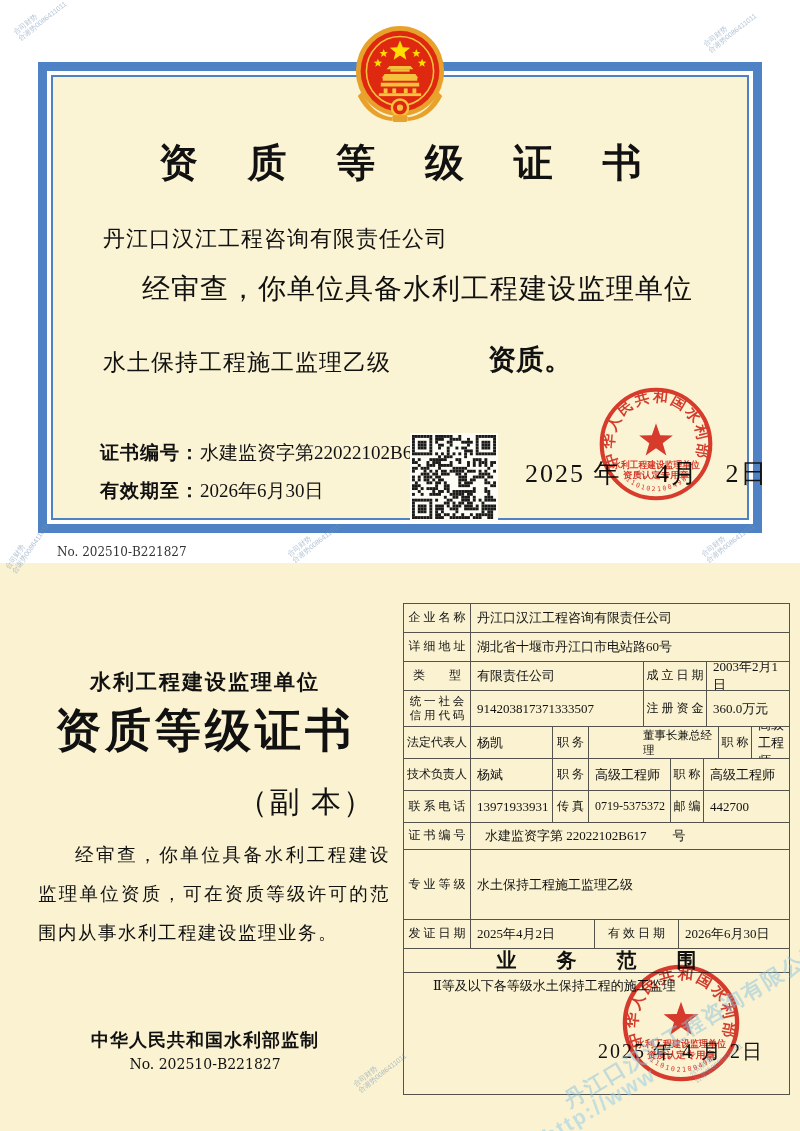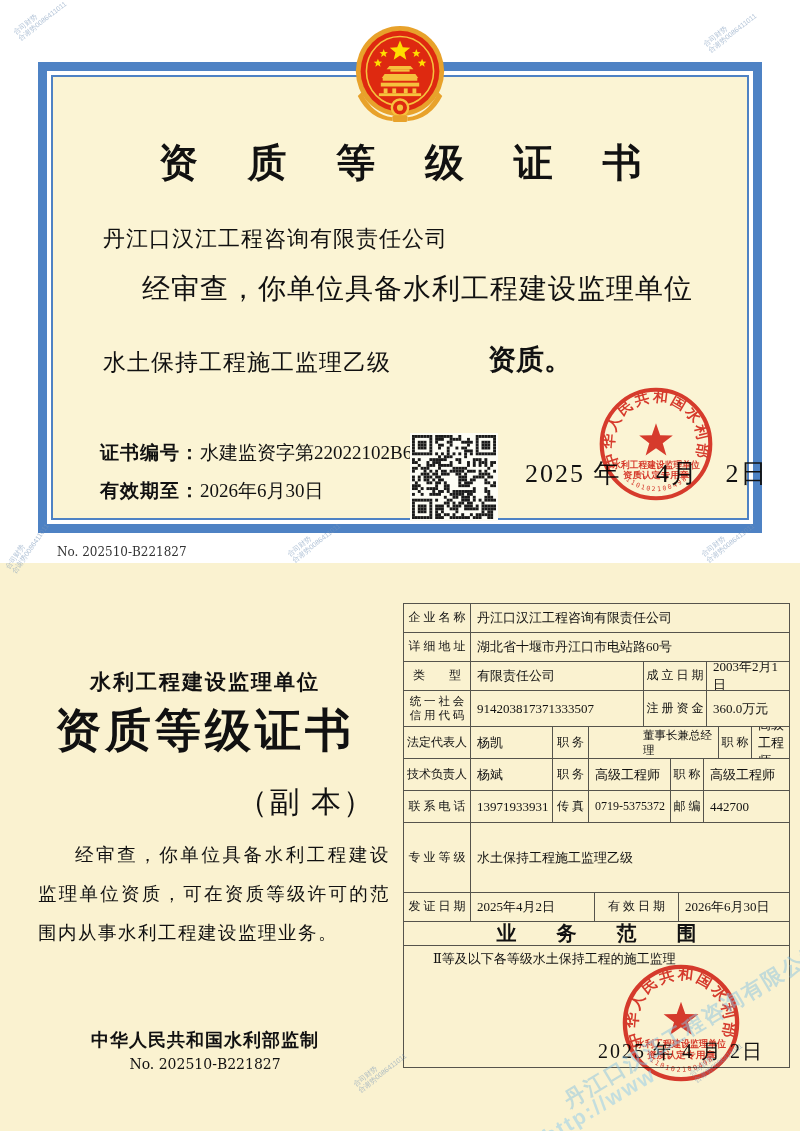--- a/index.html
+++ b/index.html
@@ -630,20 +630,24 @@
 
   <div class="trow" style="height:32px;">
     <div class="tcell tlabel" style="width:67px;text-align:right;">联 系 电 话</div>
     <div class="tcell tvalue" style="width:82px;">13971933931</div>
     <div class="tcell tlabel" style="width:36px;">传  真</div>
     <div class="tcell tvalue" style="width:82px;font-size:12px;">0719-5375372</div>
     <div class="tcell tlabel" style="width:33px;">邮  编</div>
     <div class="tcell tvalue" style="flex:1;">442700</div>
   </div>
 
+  <div class="trow" style="height:27px;">
+    <div class="tcell tlabel" style="width:67px;">证 书 编 号</div>
+    <div class="tcell tvalue" style="flex:1;padding-left:14px;">水建监资字第 22022102B617　　号</div>
+  </div>
 
   <div class="trow" style="height:70px;">
     <div class="tcell tlabel" style="width:67px;">专 业 等 级</div>
     <div class="tcell tvalue" style="flex:1;">水土保持工程施工监理乙级</div>
   </div>
 
   <div class="trow" style="height:29px;">
     <div class="tcell tlabel" style="width:67px;">发 证 日 期</div>
     <div class="tcell tvalue" style="width:124px;">2025年4月2日</div>
     <div class="tcell tlabel" style="width:84px;">有 效 日 期</div>

